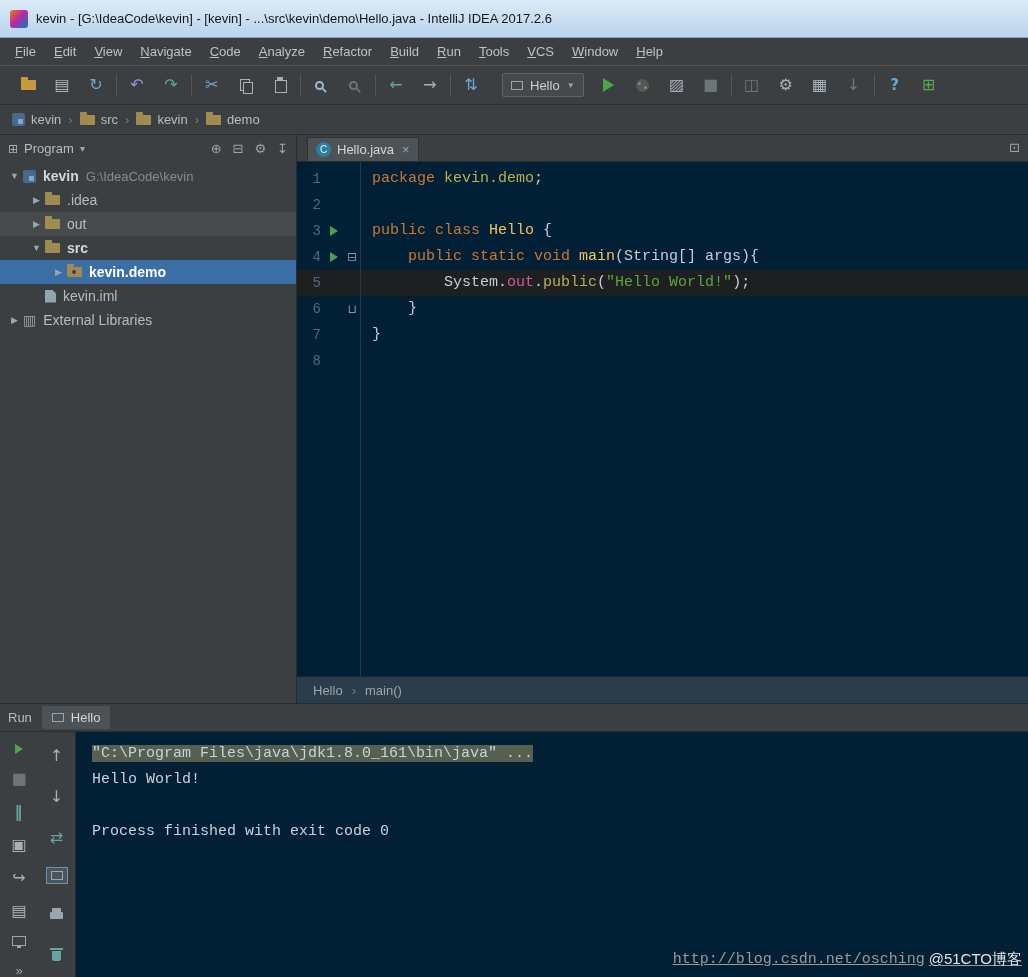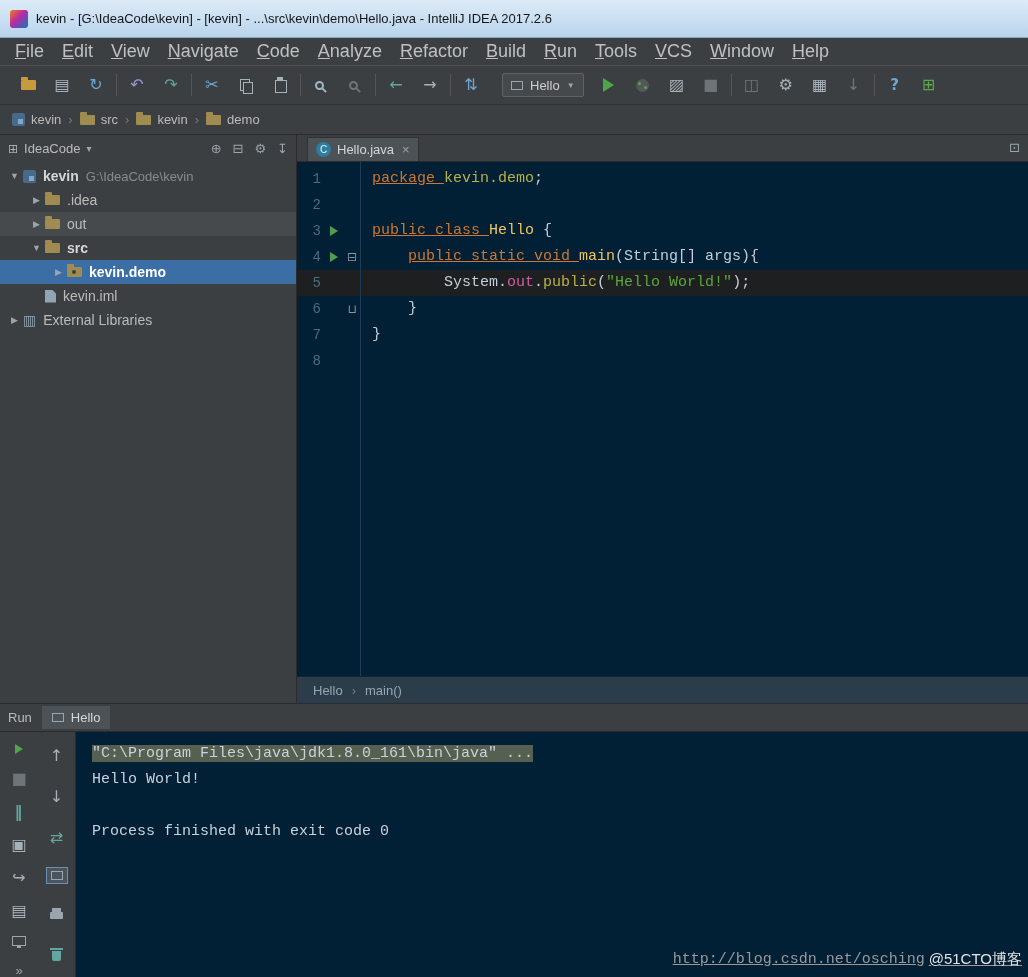--- a/index.html
+++ b/index.html
@@ -10,21 +10,21 @@
   
   #titlebar { height:38px; background:linear-gradient(#DDEBF8,#B9D4EC);
     border-bottom:1px solid #8FA8C0; display:flex; align-items:center; padding:3px 10px; gap:8px; }
   .app-logo { width:18px; height:18px; border-radius:3px;
     background:linear-gradient(135deg,#F97A12,#B82AA4 45%,#0A7BBB); flex:none; }
   #titlebar .title-text { font-size:13px; color:#14161A; }
 
   
   #menubar { height:28px; background:#3C3F41; display:flex; align-items:center;
     padding-left:6px; border-bottom:1px solid #515151; }
-  .menu-item { display:inline-block; color:#C0C0C0; font-size:18px; padding:4px 9px; cursor:default; }
+  .menu-item { display:inline-block; color:#C0C0C0; font-size:13px; padding:4px 9px; cursor:default; }
   .menu-item::first-letter { text-decoration:underline; }
 
   
   #toolbar { height:39px; background:#3C3F41; display:flex; align-items:center;
     padding-left:8px; border-bottom:1px solid #2E3031; }
   .tb-group { display:flex; align-items:center; gap:16px; padding:0 11px; }
   .tb-sep { width:1px; height:22px; background:#565656; }
   .tb-btn { display:inline-flex; align-items:center; justify-content:center;
     min-width:18px; height:24px; cursor:pointer; }
   .gi { font-size:16px; line-height:1; display:inline-block;
@@ -131,21 +131,21 @@
     font-size:15px; line-height:26px; padding-top:4px; color:#C4CED8; overflow:hidden; }
   #editor::before { content:""; position:absolute; left:63px; top:0; bottom:0; width:1px;
     background:#1E3C55; z-index:2; }
   .code-line { display:flex; height:26px; position:relative; }
   .code-line.current { background:#1D1F21; }
   .g-num { width:24px; flex:none; text-align:right; color:#4E6B7E; font-size:14px; }
   .g-icons { width:39px; flex:none; display:flex; align-items:center; padding-left:9px; gap:2px; }
   .gfold { font-size:12px; color:#8A959D; line-height:1; margin-left:auto; margin-right:3px;
     font-family:"DejaVu Sans",sans-serif; }
   .code-text { padding-left:12px; white-space:pre; }
-  .tok-kw  { color:#CC7832;text-decoration:underline; }
+  .tok-kw  { color:#CC7832; }
   .tok-ylw { color:#B8B24A; }
   .tok-mth { color:#F2C55C; }
   .tok-fld { color:#D05CA0; }
   .tok-str { color:#5CA63E; }
   .tok-pl  { color:#C4CED8; }
 
   #editor-breadcrumb { height:27px; flex:none; background:#2B3D4A; border-top:1px solid #17242E;
     display:flex; align-items:center; gap:9px; padding-left:16px; color:#9AA5AD; font-size:13px; }
   .bc-sep { color:#70808C; }
 
@@ -330,21 +330,21 @@
           <span>demo</span>
         </span>
       </span>
   </div>
 
   <div id="main">
 
     <div id="project-panel">
       <div id="project-header">
         <span class="gi gi-sm c-gray">⊞</span>
-        <span>IdeaCode</span>
+        <span>Program</span>
         <span class="ph-caret">▾</span>
         <span class="ph-icons">
           <span class="gi">⊕</span>
           <span class="gi">⊟</span>
           <span class="gi">⚙</span>
           <span class="gi">↧</span>
         </span>
       </div>
       <div id="project-tree">
           <div class="tree-row" style="padding-left: 6px;">

